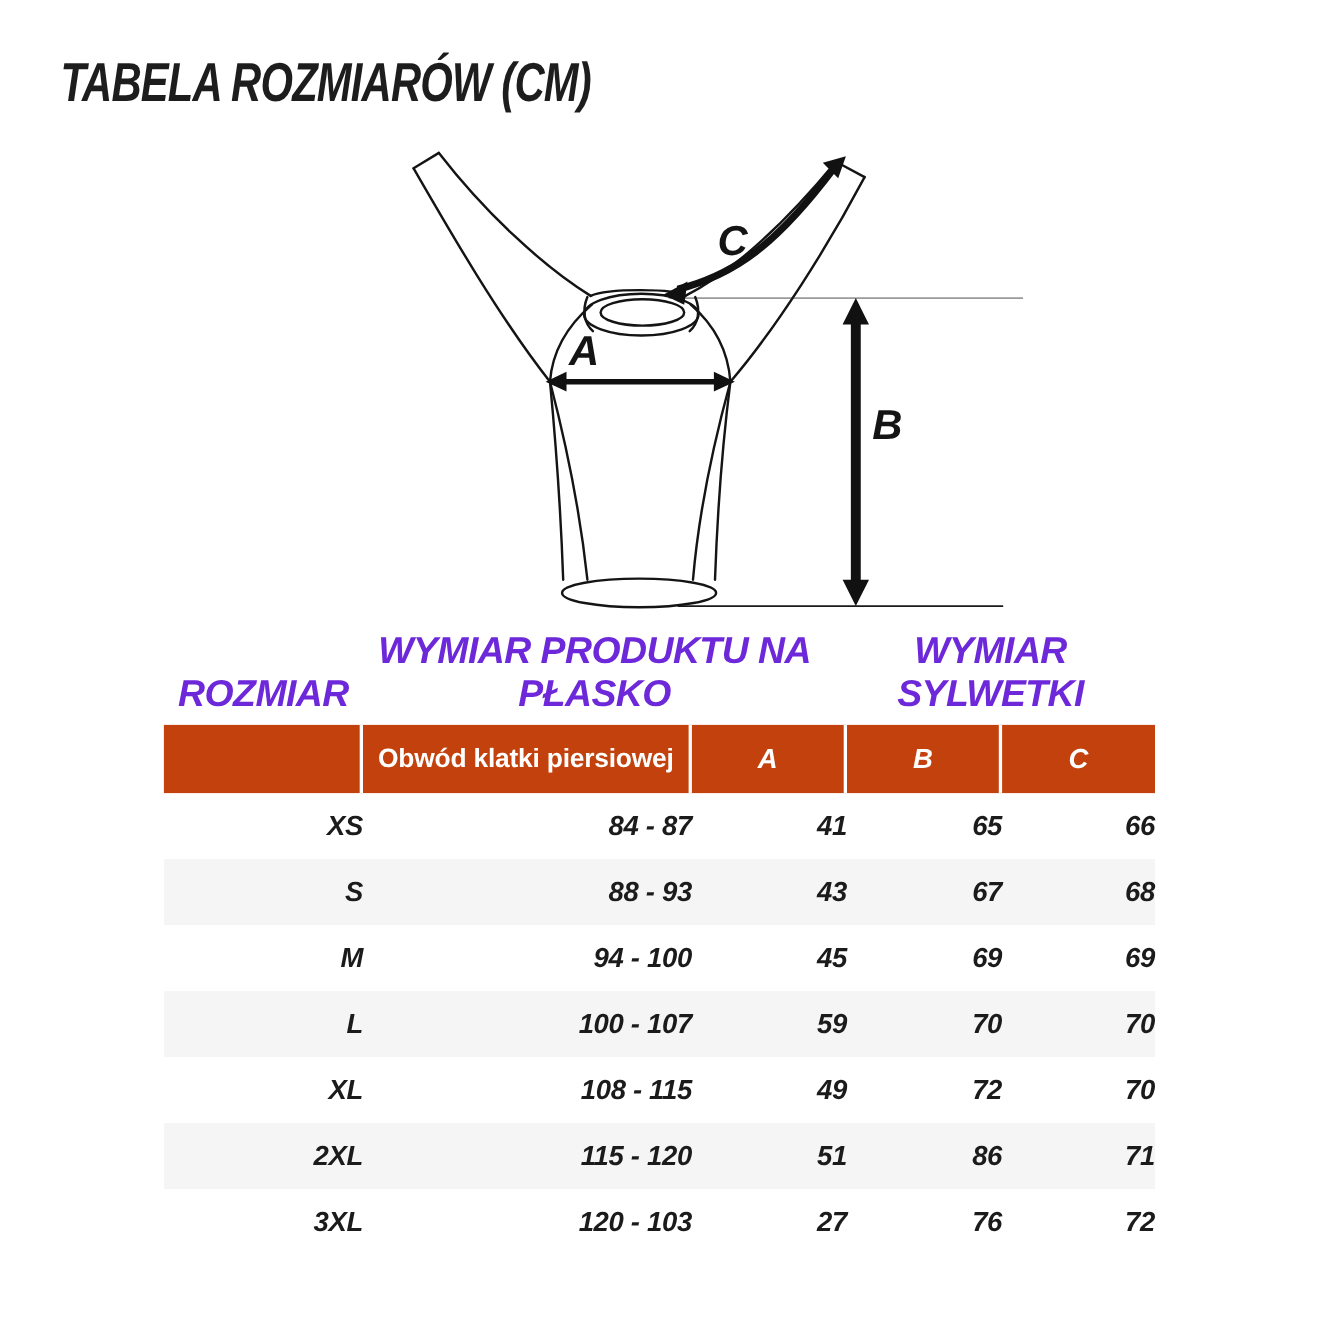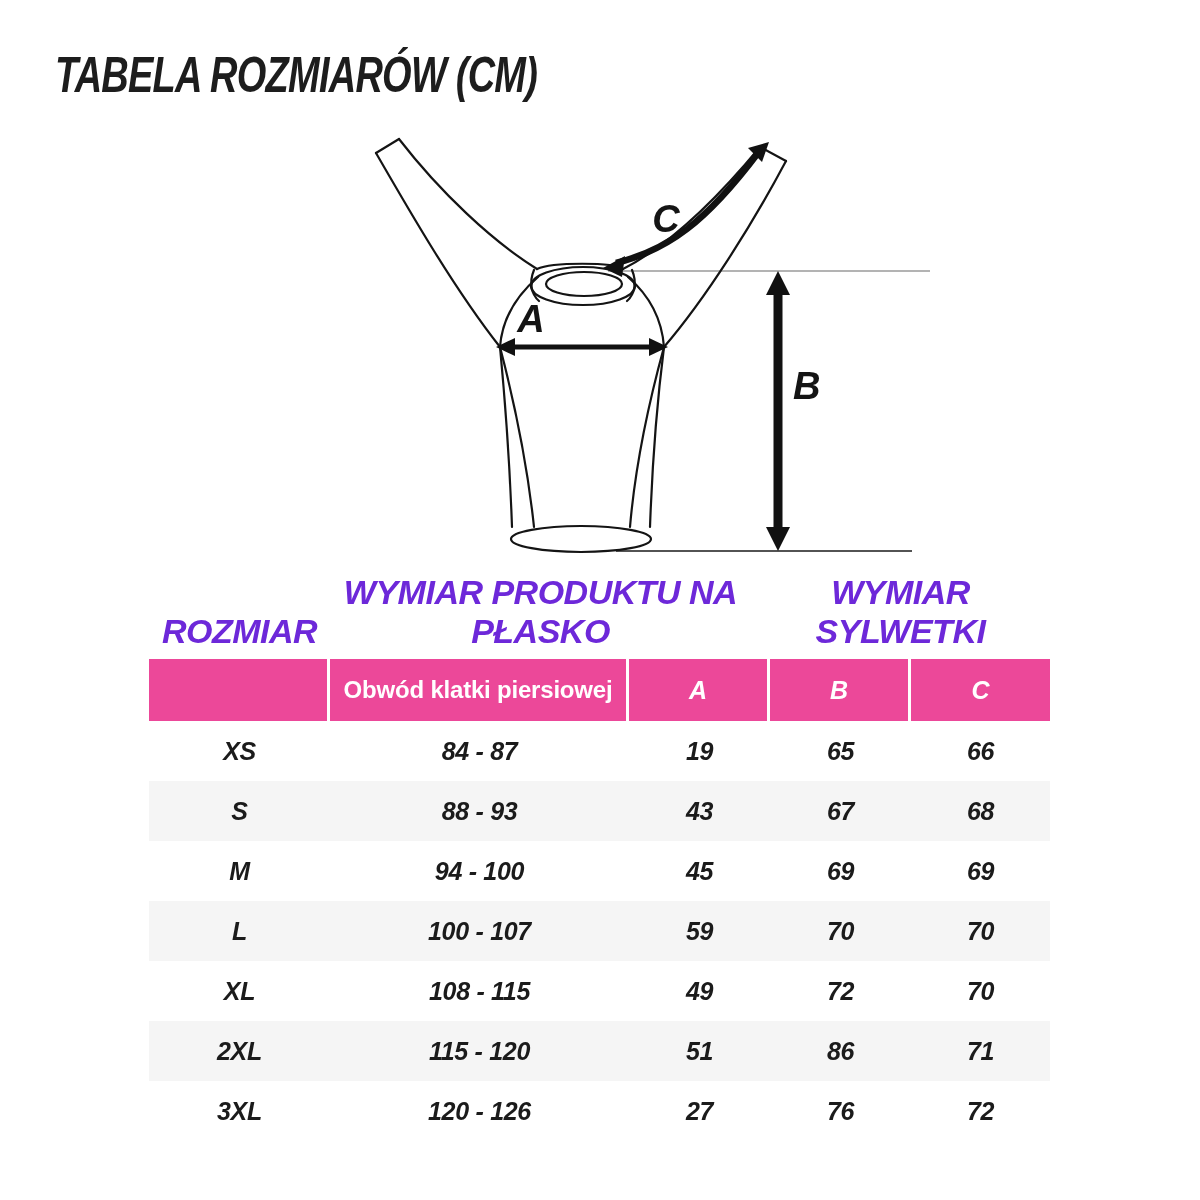--- a/index.html
+++ b/index.html
@@ -23,36 +23,36 @@
     position:absolute;left:0;top:0;width:901px;height:44px;
     display:flex;align-items:flex-end;
   }
   .group-row .gcell{
     text-align:center;font-style:italic;font-weight:800;font-size:34px;
     letter-spacing:-0.5px;color:#6d28d9;padding-bottom:3px;box-sizing:border-box;
   }
   .g1{width:181px;} .g2{width:299px;} .g3{width:421px;}
   .head-row{
     position:absolute;left:0;top:49px;width:901px;height:62px;
-    display:flex;background:#ec4899;
+    display:flex;background:#c2410c;
   }
   .head-row .hcell{
     box-sizing:border-box;display:flex;align-items:center;justify-content:center;
     color:#ffffff;
   }
   .head-row .hcell.sep{border-right:3px solid #ffffff;}
   .chest-head{font-size:24px;font-weight:600;font-style:normal;letter-spacing:-0.2px;}
   .abc-head{font-size:25px;font-weight:700;font-style:italic;}
   .rows{position:absolute;left:0;top:111px;width:901px;}
   .trow{
     display:flex;height:60px;align-items:center;
     font-style:italic;font-weight:700;font-size:25px;letter-spacing:-0.3px;color:#1b1b1b;
   }
   .trow:nth-child(even){background:#f5f5f5;}
-  .tcell{box-sizing:border-box;text-align:center;}
+  .tcell{box-sizing:border-box;text-align:right;}
   .c1{width:181px;} .c2{width:299px;} .c3{width:141px;} .c4{width:141px;} .c5{width:139px;}
 </style>
 </head>
 <body>
 
 <h1 class="title">TABELA ROZMIARÓW (CM)</h1>
 
 <svg class="diagram" viewBox="330 110 630 500" xmlns="http://www.w3.org/2000/svg" aria-hidden="true">
 
   <g>
@@ -126,21 +126,21 @@
     <div class="hcell c2 sep chest-head">Obwód klatki piersiowej</div>
     <div class="hcell c3 sep abc-head">A</div>
     <div class="hcell c4 sep abc-head">B</div>
     <div class="hcell c5 abc-head">C</div>
   </div>
 
   <div class="rows">
     <div class="trow">
       <div class="tcell c1">XS</div>
       <div class="tcell c2">84 - 87</div>
-      <div class="tcell c3">19</div>
+      <div class="tcell c3">41</div>
       <div class="tcell c4">65</div>
       <div class="tcell c5">66</div>
     </div>
     <div class="trow">
       <div class="tcell c1">S</div>
       <div class="tcell c2">88 - 93</div>
       <div class="tcell c3">43</div>
       <div class="tcell c4">67</div>
       <div class="tcell c5">68</div>
     </div>
@@ -167,20 +167,20 @@
     </div>
     <div class="trow">
       <div class="tcell c1">2XL</div>
       <div class="tcell c2">115 - 120</div>
       <div class="tcell c3">51</div>
       <div class="tcell c4">86</div>
       <div class="tcell c5">71</div>
     </div>
     <div class="trow">
       <div class="tcell c1">3XL</div>
-      <div class="tcell c2">120 - 126</div>
+      <div class="tcell c2">120 - 103</div>
       <div class="tcell c3">27</div>
       <div class="tcell c4">76</div>
       <div class="tcell c5">72</div>
     </div>
   </div>
 
 </div>
 
 </body></html>

